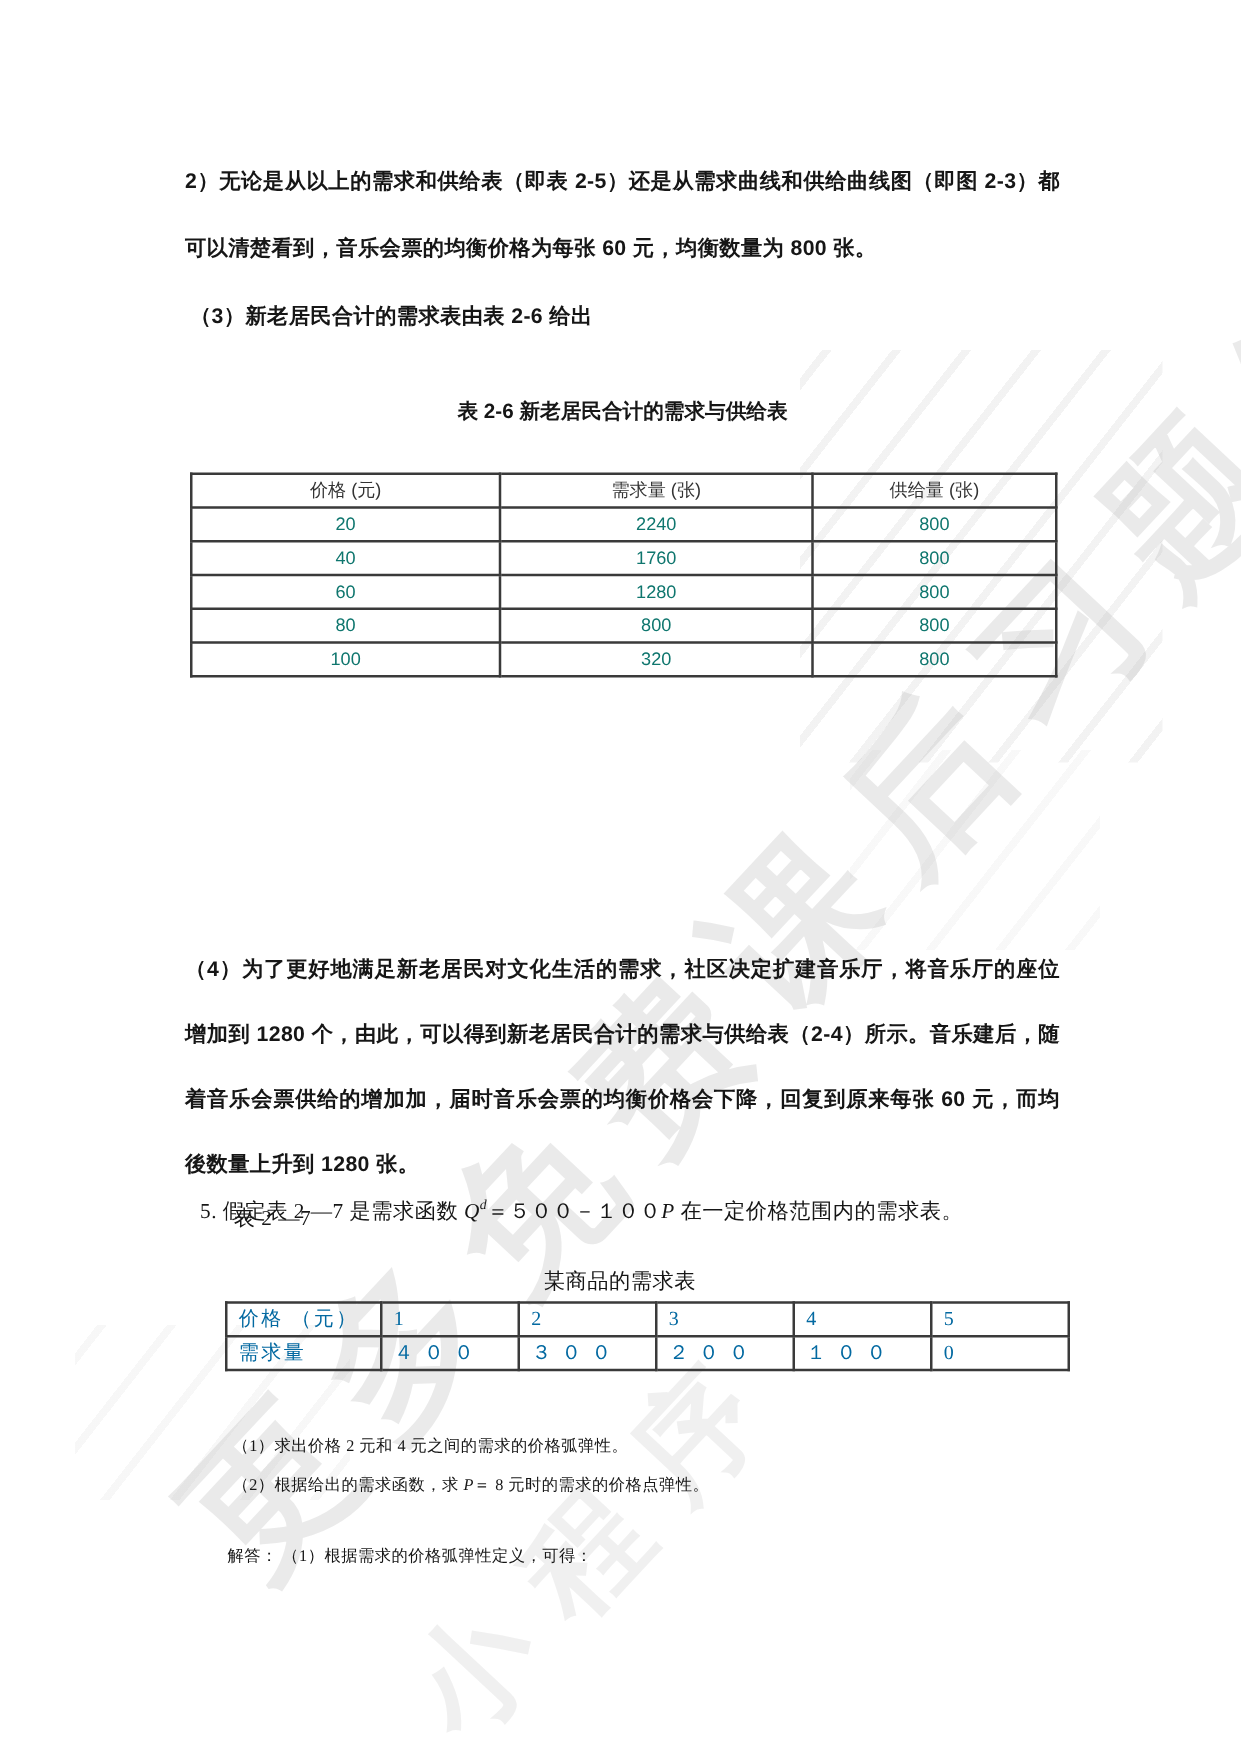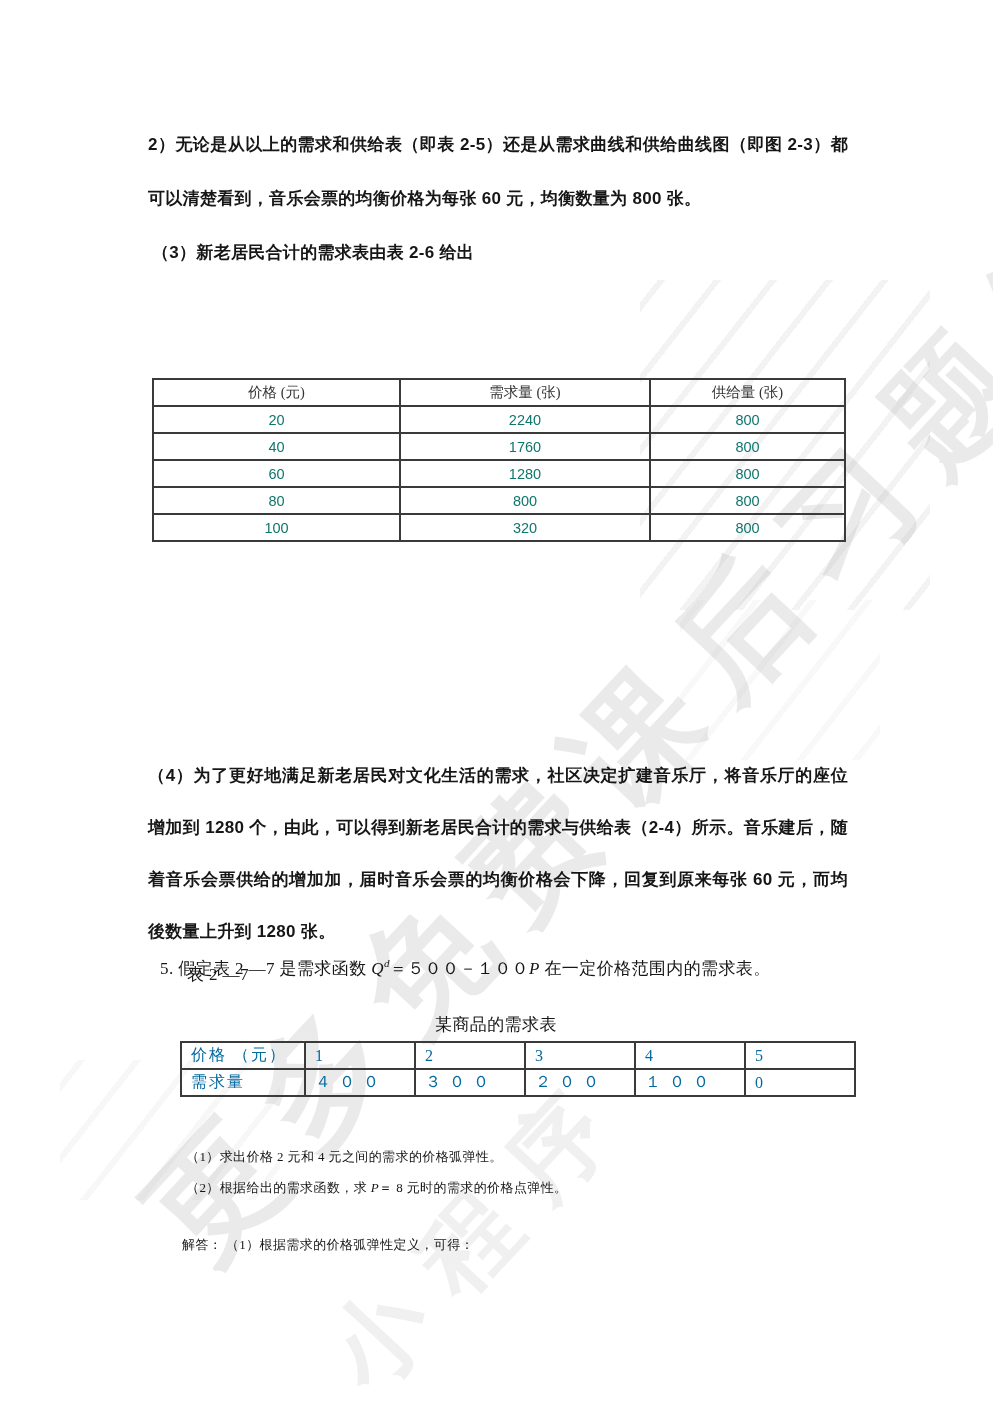--- a/index.html
+++ b/index.html
@@ -39,21 +39,21 @@
     border:2px solid #3a3a3a;
     height:25px;
     text-align:center;
     vertical-align:middle;
     font-size:14.5px;
     font-family:"Liberation Sans","DejaVu Sans",sans-serif;
     color:#0f766e;
     padding:0;
   }
   .t26 td.hdr{
-    font-family:Liberation Serif, serif;
+    font-family:Liberation Sans, sans-serif;
     color:#333;
     font-size:14.5px;
   }
   .t27{width:674px;}
   .t27 td{
     border:2px solid #3a3a3a;
     height:25px;
     text-align:left;
     vertical-align:middle;
     font-size:16px;
@@ -96,20 +96,21 @@
   <div class="abs wm wm1">更多免费课后习题答案资料</div>
   <div class="abs wm wm2">小程序</div>
   <div class="abs hatch hatch-a"></div>
   <div class="abs hatch hatch-b"></div>
   <div class="abs hatch hatch-c"></div>
 
   <div class="abs para heavy" style="left:148px;top:118px;">2）无论是从以上的需求和供给表（即表 2-5）还是从需求曲线和供给曲线图（即图 2-3）都可以清楚看到，音乐会票的均衡价格为每张 60 元，均衡数量为 800 张。</div>
 
   <div class="abs para heavy" style="left:152px;top:226px;">（3）新老居民合计的需求表由表 2-6 给出</div>
 
+  <div class="abs tbl-title" style="left:148px;top:318px;">表 2-6 新老居民合计的需求与供给表</div>
 
   <table class="abs t26" style="left:152px;top:378px;">
     <colgroup>
         <col style="width:247px">
         <col style="width:250px">
         <col style="width:195px">
       </colgroup>
     <tbody>
       <tr>
         <td class="hdr">价格 (元)</td>

